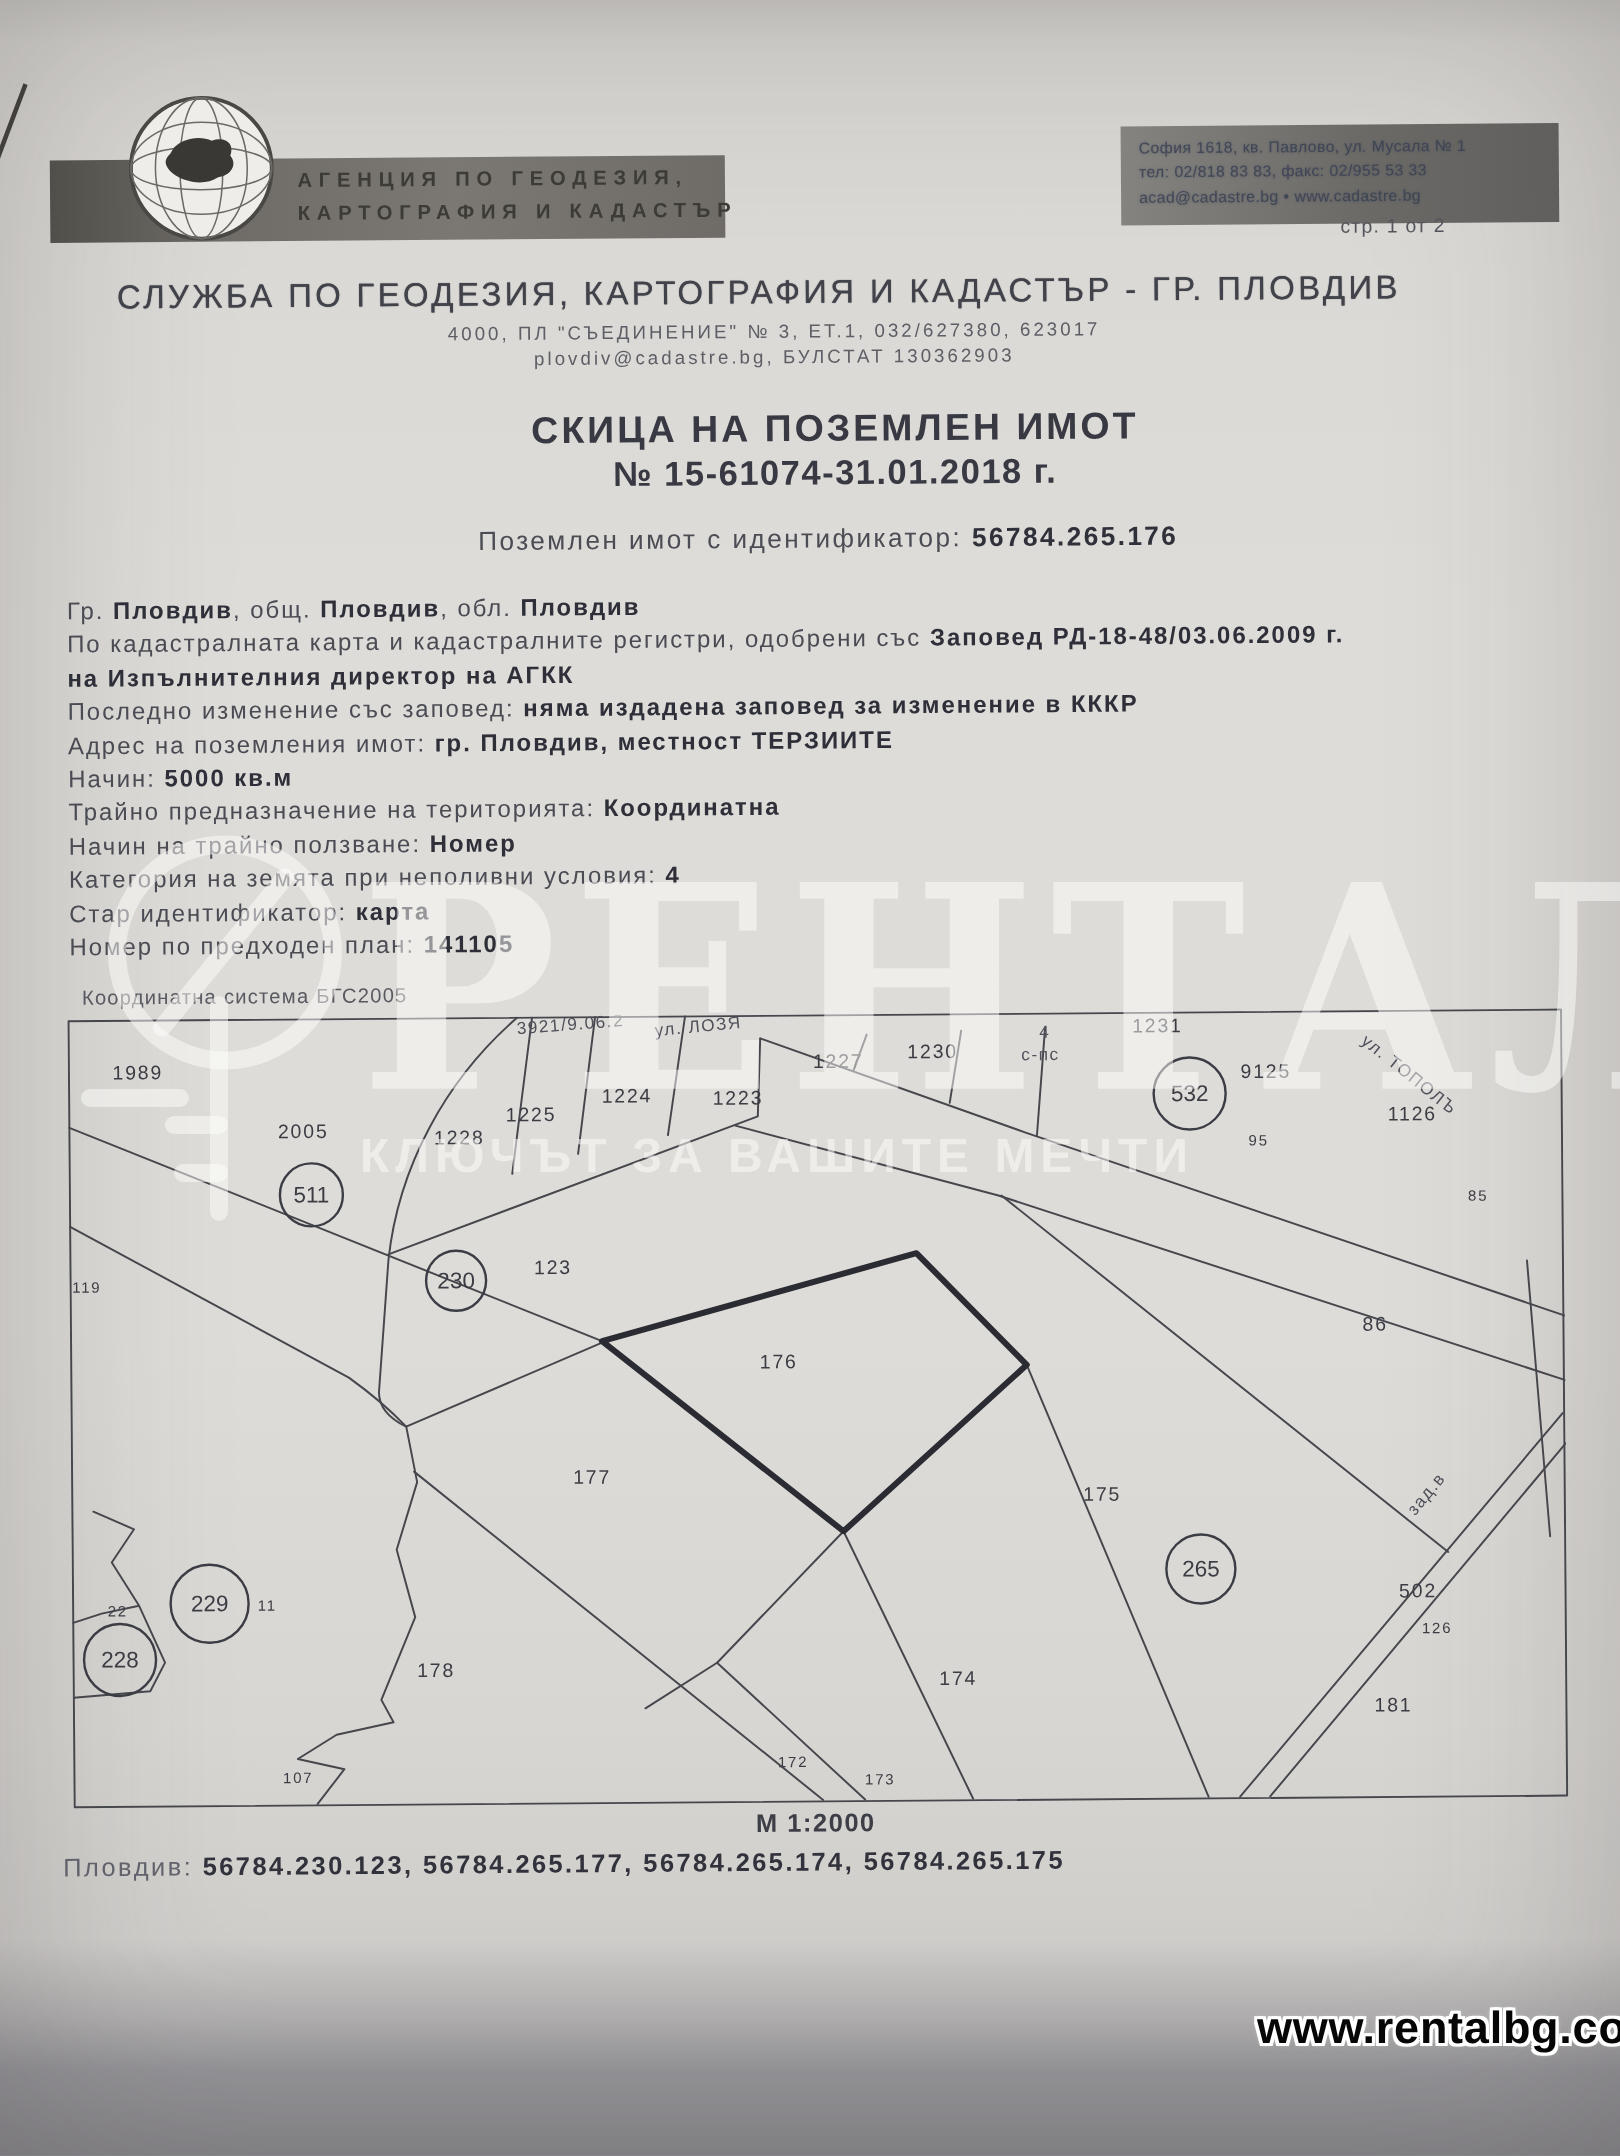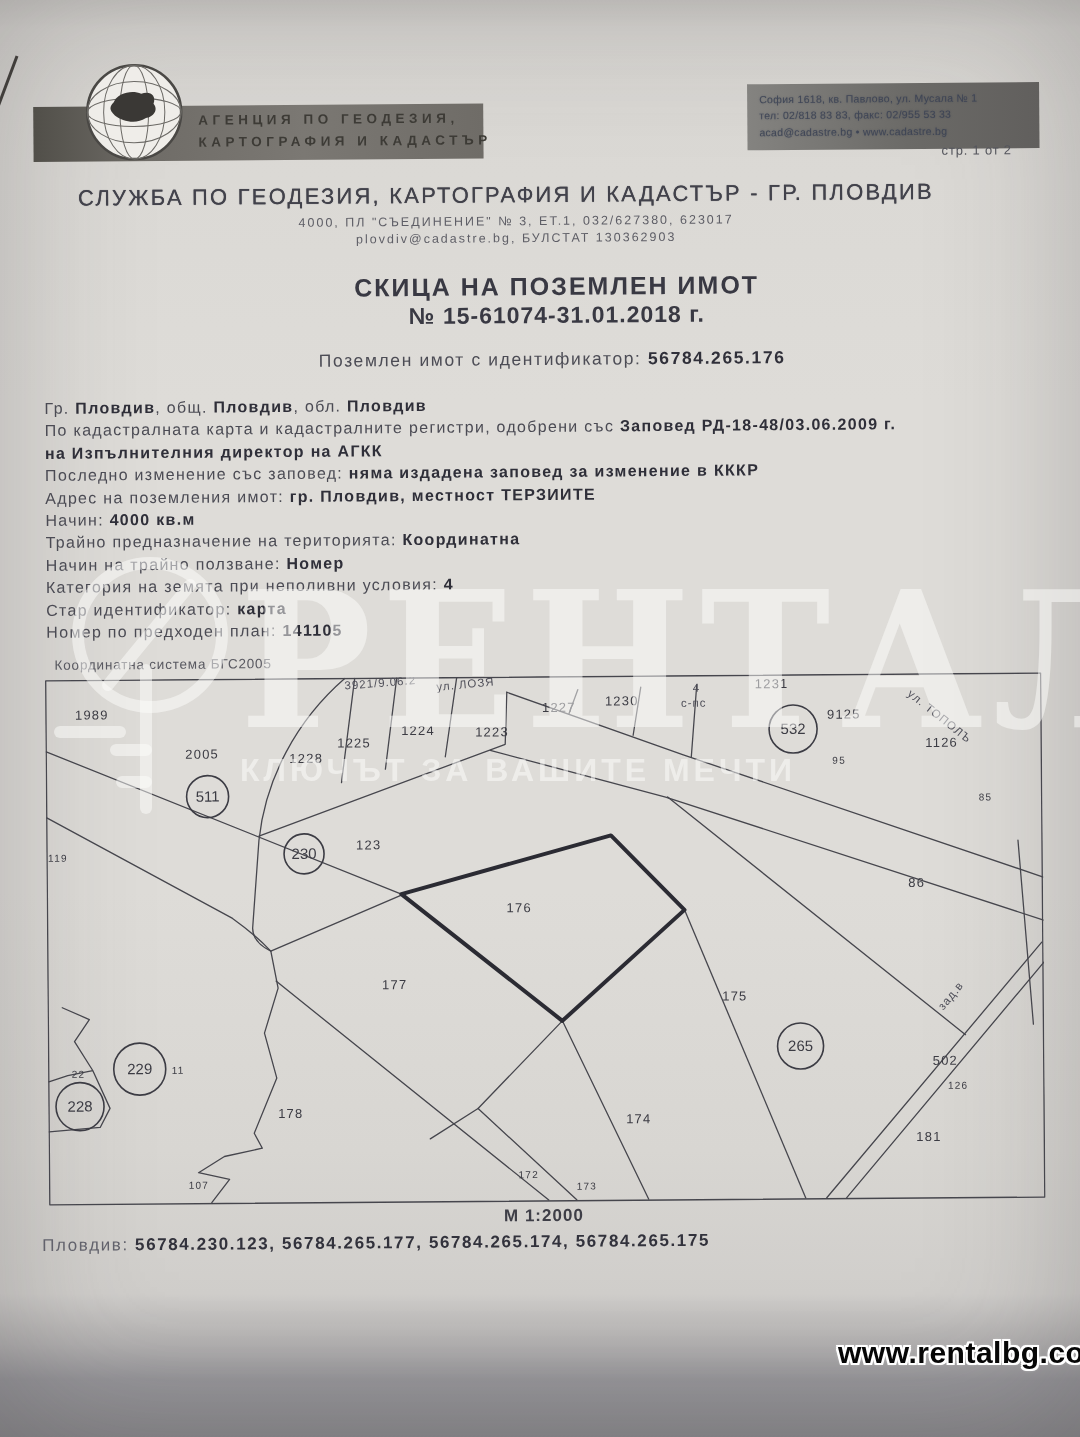--- a/index.html
+++ b/index.html
@@ -13,21 +13,21 @@
   
   .banner-left{position:absolute;left:38px;top:103px;width:450px;height:55px;
     background:linear-gradient(90deg,#514f49,#6f6c67 25%,#7b7873 60%,#6f6c67);}
   .globe{position:absolute;left:88px;top:58px;width:102px;height:102px;}
   .agency-text{position:absolute;left:203px;top:107px;font-size:13.5px;font-weight:bold;
     letter-spacing:4.5px;color:#3d3b36;line-height:22px;}
   .banner-right{position:absolute;left:752px;top:86px;width:292px;height:66px;
     background:linear-gradient(90deg,#848380,#6b6a67 55%,#615f5d);}
   .addr-lines{padding:7px 8px 0 12px;font-size:10.5px;line-height:1.55;letter-spacing:.3px;
     color:rgba(56,64,82,.8);text-shadow:0 0 1.5px rgba(56,64,82,.55);}
-  .page-label{position:absolute;left:898px;top:146px;font-size:13px;letter-spacing:.8px;color:#54555c;margin-left:48px;}
+  .page-label{position:absolute;left:898px;top:146px;font-size:13px;letter-spacing:.8px;color:#54555c;}
   .office-title{position:absolute;left:0;right:60px;top:182px;text-align:center;
     font-size:22px;letter-spacing:2.2px;color:#42424b;text-shadow:0 0 .7px #42424b;}
   .office-addr{position:absolute;left:0;right:40px;top:214px;text-align:center;
     font-size:12.5px;letter-spacing:2px;color:#5e5e66;}
   .office-contact{position:absolute;left:0;right:40px;top:231px;text-align:center;
     font-size:12.5px;letter-spacing:2px;color:#5e5e66;}
   .doc-title{position:absolute;left:40px;right:0;top:272px;text-align:center;
     font-size:25px;font-weight:bold;letter-spacing:2px;color:#393943;}
   .doc-number{position:absolute;left:40px;right:0;top:302px;text-align:center;
     font-size:23px;font-weight:bold;letter-spacing:1px;color:#393943;}
@@ -104,21 +104,21 @@
     <span>Поземлен имот с  идентификатор:</span>
     <b>56784.265.176</b>
   </div>
 
   <div class="props">
     <div><span>Гр. </span><b>Пловдив</b><span>, общ. </span><b>Пловдив</b><span>, обл. </span><b>Пловдив</b></div>
     <div><span>По кадастралната карта и кадастралните регистри, одобрени със </span><b>Заповед РД-18-48/03.06.2009 г.</b></div>
     <div><b>на Изпълнителния директор на АГКК</b></div>
     <div><span>Последно изменение със заповед: </span><b>няма издадена заповед за изменение в КККР</b></div>
     <div><span>Адрес на поземления имот: </span><b>гр. Пловдив, местност ТЕРЗИИТЕ</b></div>
-    <div><span>Начин: </span><b>4000 кв.м</b></div>
+    <div><span>Начин: </span><b>5000 кв.м</b></div>
     <div><span>Трайно предназначение на територията: </span><b>Координатна</b></div>
     <div><span>Начин на трайно ползване: </span><b>Номер</b></div>
     <div><span>Категория на земята при неполивни условия: </span><b>4</b></div>
     <div><span>Стар идентификатор: </span><b>карта</b></div>
     <div><span>Номер по предходен план: </span><b>141105</b></div>
   </div>
 
   <div class="coord-system">Координатна система БГС2005</div>
 
   <div class="map">

